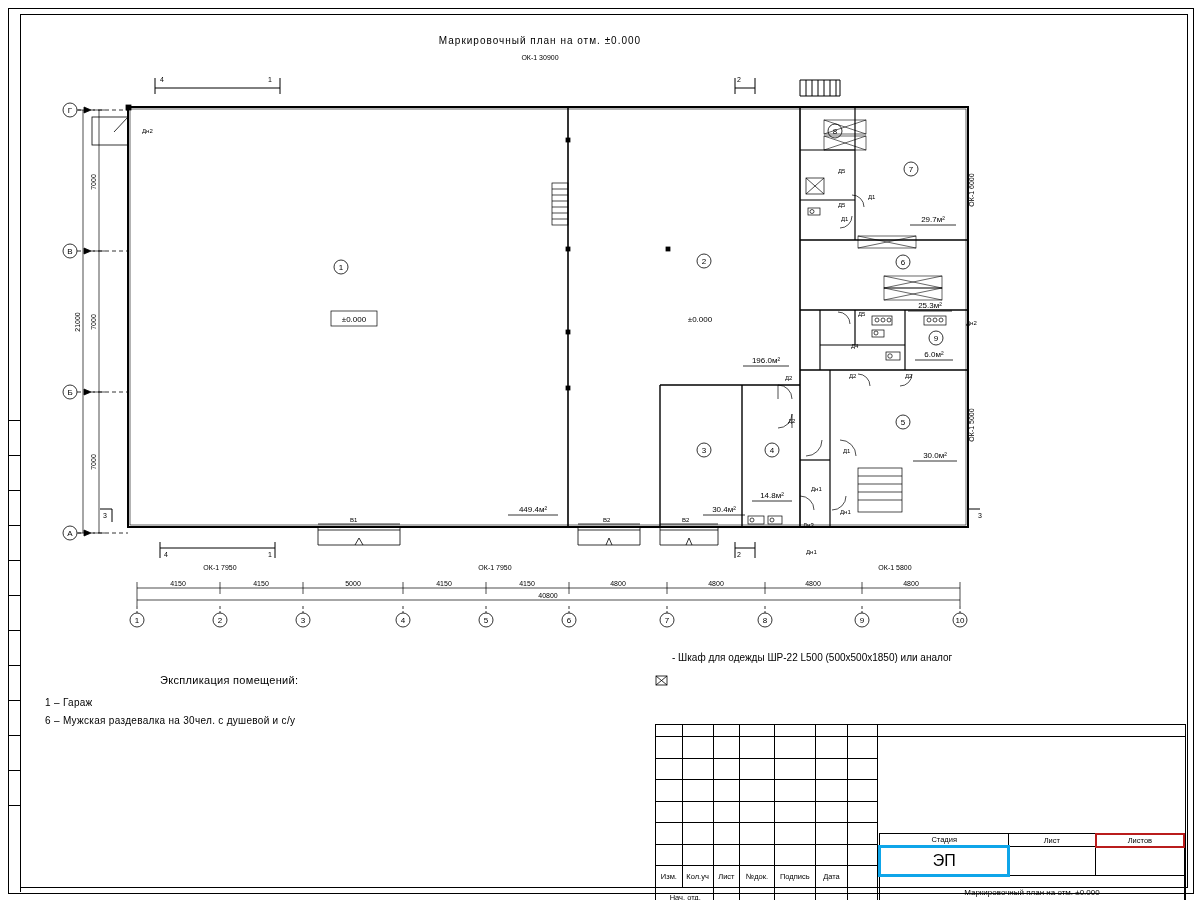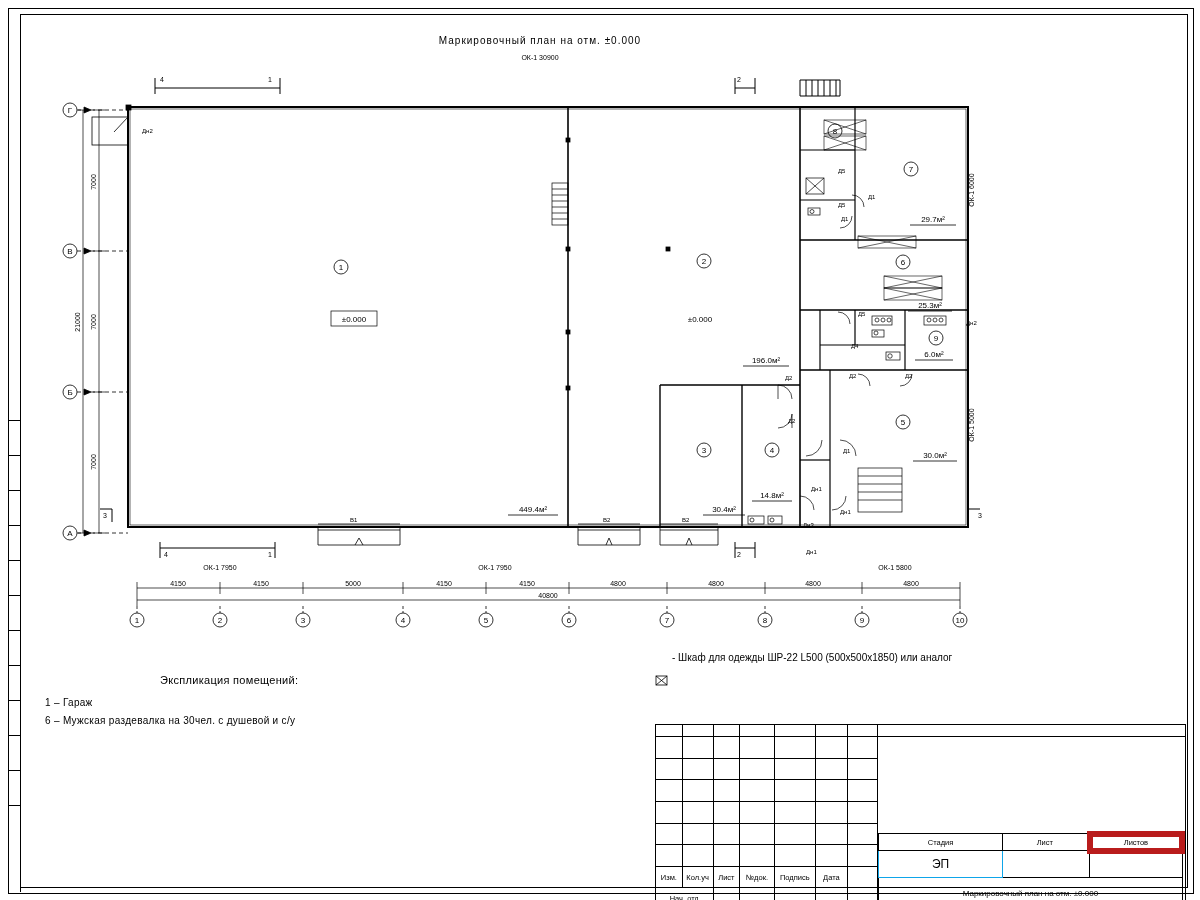--- a/index.html
+++ b/index.html
@@ -439,24 +439,24 @@
             <td></td>
             <td rowspan="8" style="vertical-align:bottom;">
         <table style="width:100%;height:100%;border:0;">
           <tbody>
                   <tr>
                     <td style="border:0;height:96px;"></td>
                   </tr>
           <tr>
             <td style="border:1px solid #000;width:66px;">Стадия</td>
             <td style="border:1px solid #000;width:44px;">Лист</td>
-            <td style="border:6px solid #b91c1c;width:44px;">Листов</td>
+            <td style="border:2px solid #b91c1c;width:44px;">Листов</td>
           </tr>
           <tr>
-            <td style="border:1px solid #0ea5e9;height:26px;font-size:12px;">ЭП</td>
+            <td style="border:3px solid #0ea5e9;height:26px;font-size:16px;">ЭП</td>
             <td style="border:1px solid #000;"></td>
             <td style="border:1px solid #000;"></td>
           </tr>
           <tr>
                     <td colspan="3" style="border:1px solid #000;height:30px;font-size:8px;">Маркировочный план на отм. ±0.000</td>
                   </tr>
         </tbody>
               </table>
       </td>
           </tr>

